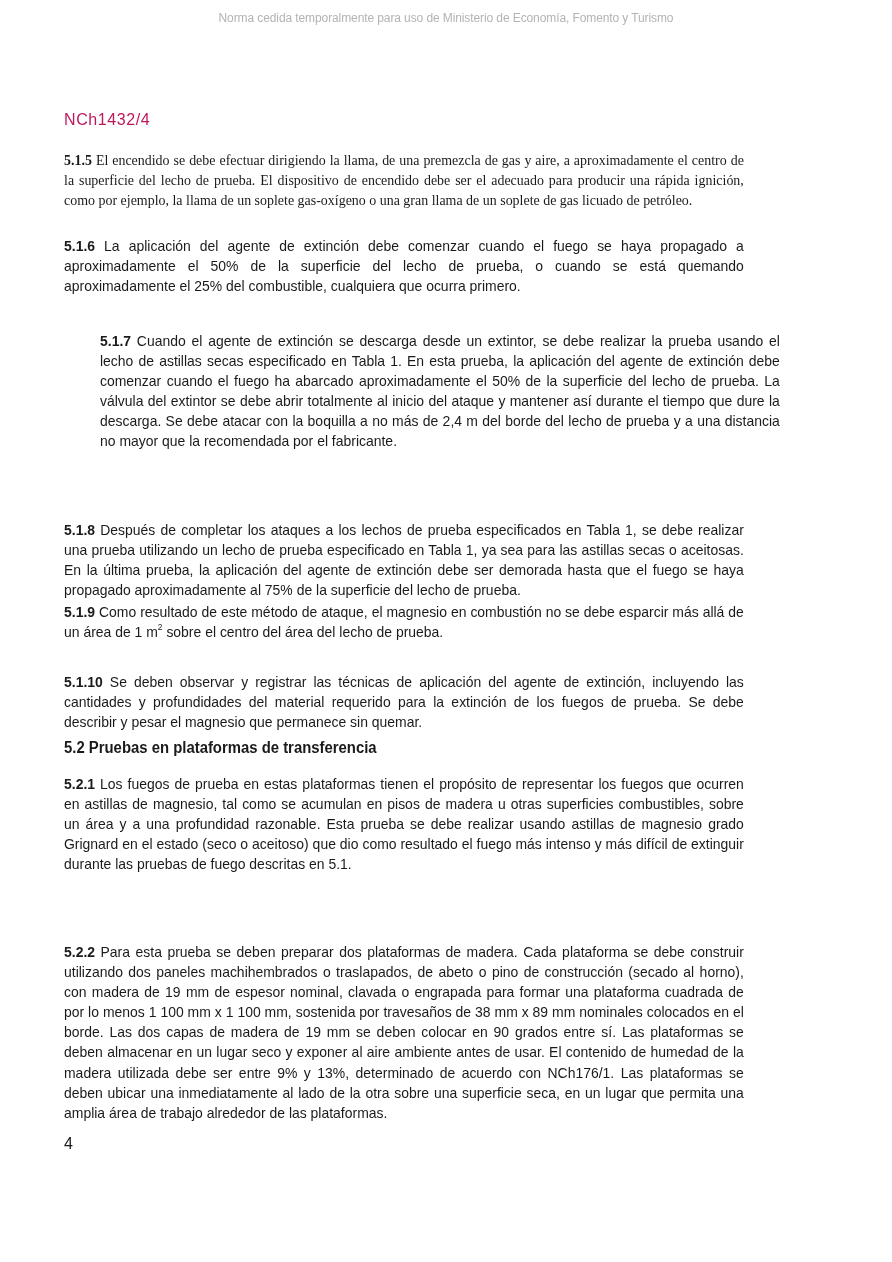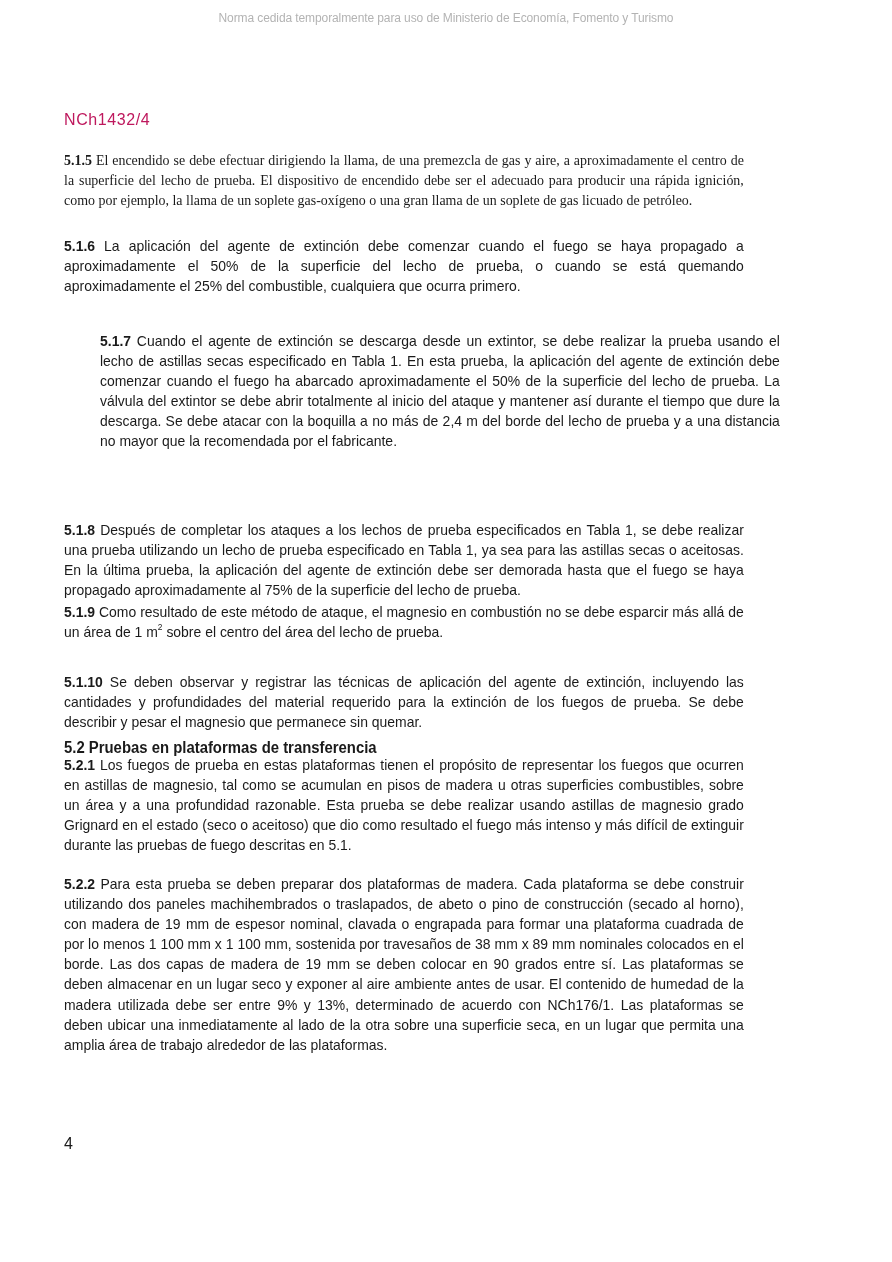--- a/index.html
+++ b/index.html
@@ -37,21 +37,21 @@
   <div class="sec" style="top:338px;margin-top:32px;">
     <p class="para"><b>5.1.8</b><span> Después de completar los ataques a los lechos de prueba especificados en Tabla 1, se debe realizar una prueba utilizando un lecho de prueba especificado en Tabla 1, ya sea para las astillas secas o aceitosas. En la última prueba, la aplicación del agente de extinción debe ser demorada hasta que el fuego se haya propagado aproximadamente al 75% de la superficie del lecho de prueba.</span></p>
   </div>
   <div class="sec" style="top:452px;">
     <p class="para"><b>5.1.9</b><span> Como resultado de este método de ataque, el magnesio en combustión no se debe esparcir más allá de un área de 1 m</span><sup>2</sup><span> sobre el centro del área del lecho de prueba.</span></p>
   </div>
   <div class="sec" style="top:522px;">
     <p class="para"><b>5.1.10</b><span> Se deben observar y registrar las técnicas de aplicación del agente de extinción, incluyendo las cantidades y profundidades del material requerido para la extinción de los fuegos de prueba. Se debe describir y pesar el magnesio que permanece sin quemar.</span></p>
   </div>
   <div class="heading" style="top:589px;">5.2 Pruebas en plataformas de transferencia</div>
-  <div class="sec" style="top:605px;">
+  <div class="sec" style="top:624px;">
     <p class="para"><b>5.2.1</b><span> Los fuegos de prueba en estas plataformas tienen el propósito de representar los fuegos que ocurren en astillas de magnesio, tal como se acumulan en pisos de madera u otras superficies combustibles, sobre un área y a una profundidad razonable. Esta prueba se debe realizar usando astillas de magnesio grado Grignard en el estado (seco o aceitoso) que dio como resultado el fuego más intenso y más difícil de extinguir durante las pruebas de fuego descritas en 5.1.</span></p>
   </div>
-  <div class="sec" style="top:724px;">
+  <div class="sec" style="top:792px;">
     <p class="para"><b>5.2.2</b><span> Para esta prueba se deben preparar dos plataformas de madera. Cada plataforma se debe construir utilizando dos paneles machihembrados o traslapados, de abeto o pino de construcción (secado al horno), con madera de 19 mm de espesor nominal, clavada o engrapada para formar una plataforma cuadrada de por lo menos 1 100 mm x 1 100 mm, sostenida por travesaños de 38 mm x 89 mm nominales colocados en el borde. Las dos capas de madera de 19 mm se deben colocar en 90 grados entre sí. Las plataformas se deben almacenar en un lugar seco y exponer al aire ambiente antes de usar. El contenido de humedad de la madera utilizada debe ser entre 9% y 13%, determinado de acuerdo con NCh176/1. Las plataformas se deben  ubicar una inmediatamente al lado de la otra sobre una superficie seca, en un lugar que permita una amplia área de trabajo alrededor de las plataformas.</span></p>
   </div>
 </div>
 
 <div class="page-num">4</div>
 
 </body></html>

